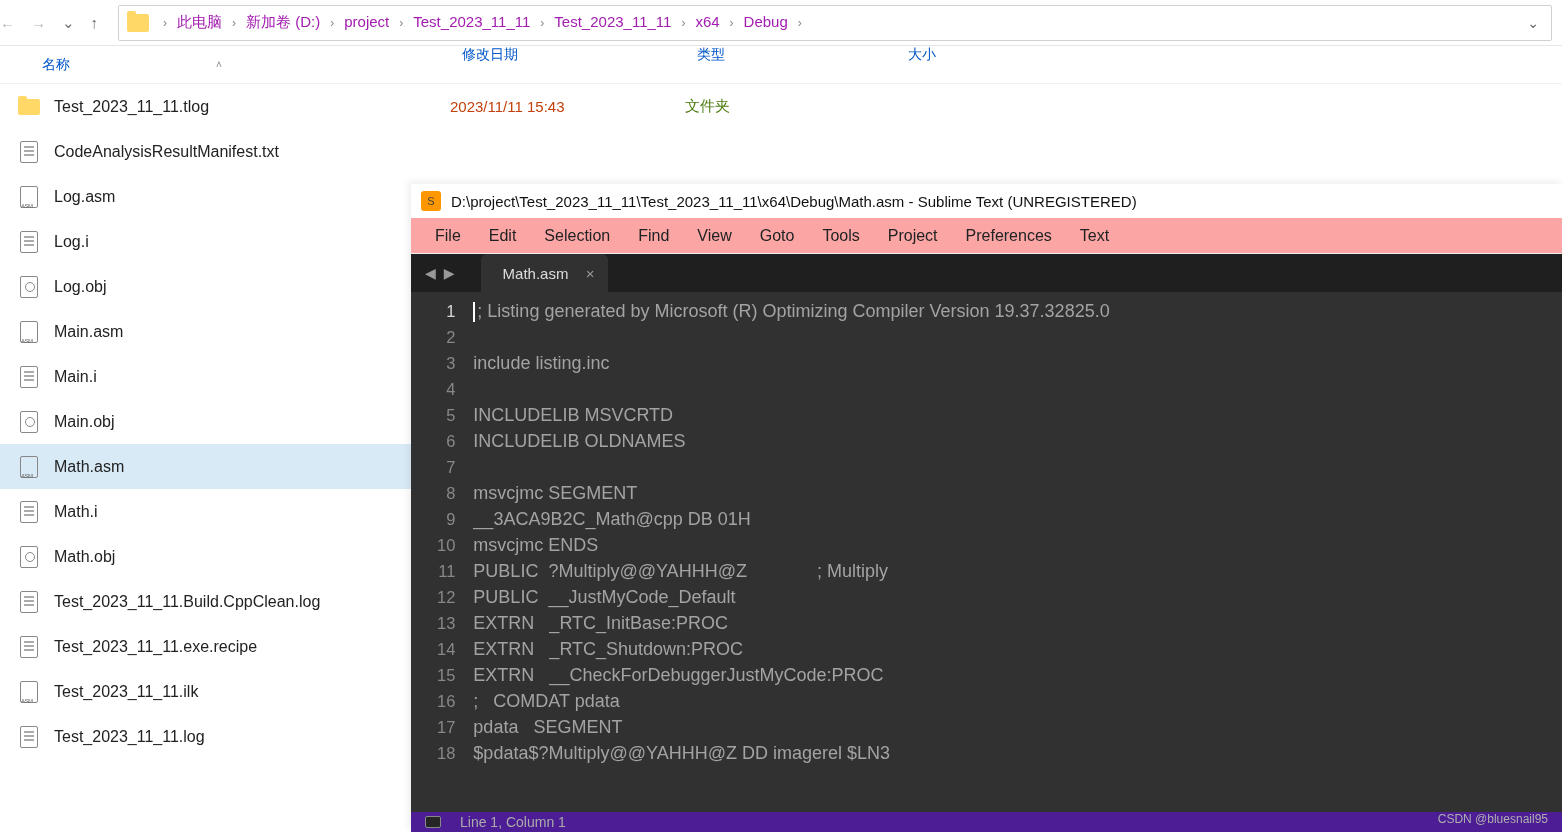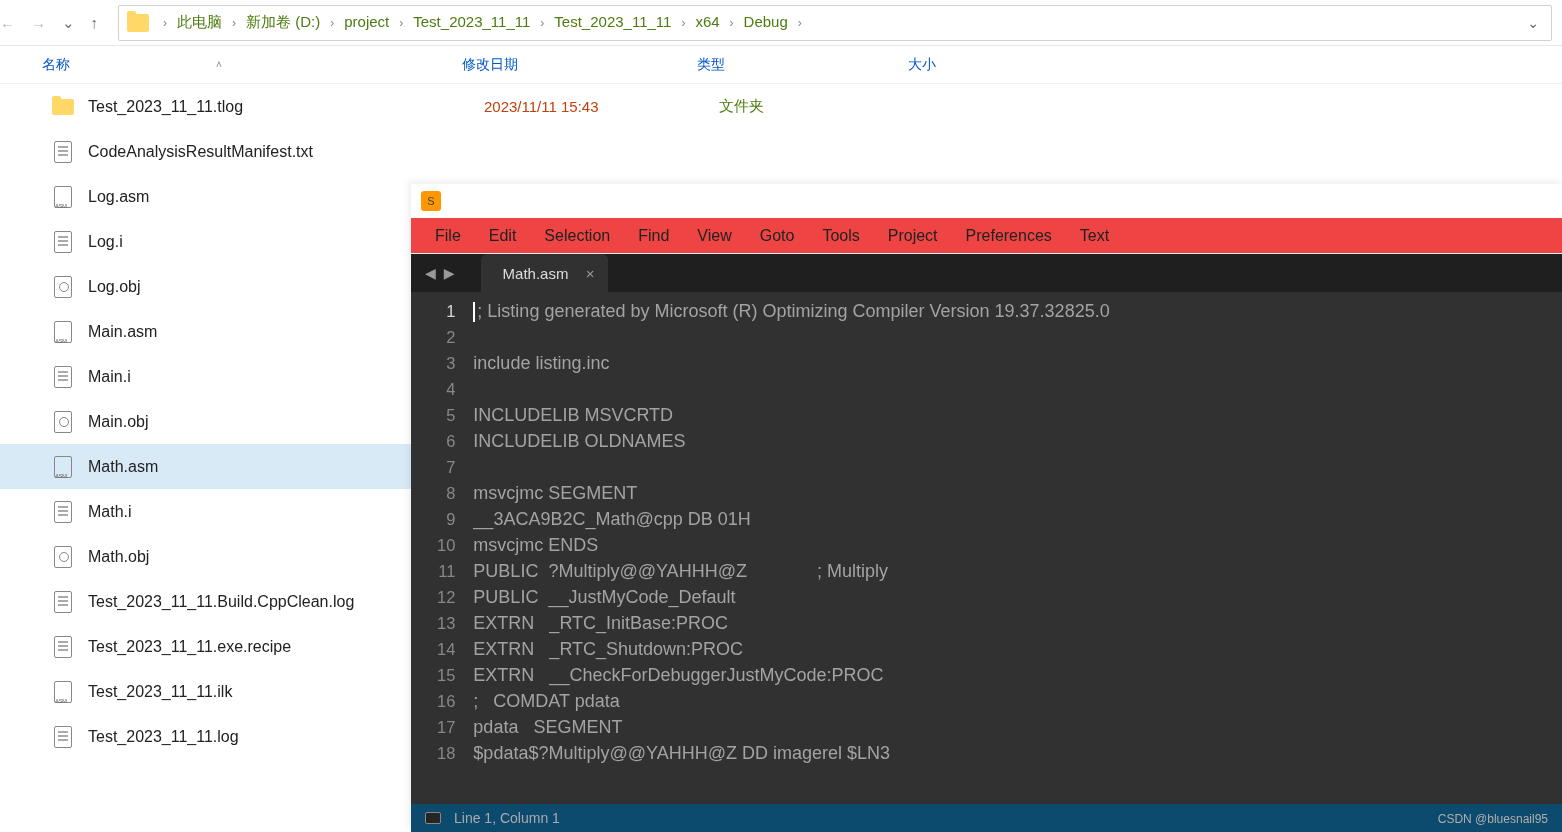--- a/index.html
+++ b/index.html
@@ -6,69 +6,69 @@
 body { width:1562px; height:832px; background:#fff; position:relative; overflow:hidden; }
 
 
 .nav-row { height:46px; display:flex; align-items:center; padding:0 10px 0 0; border-bottom:1px solid #e5e5e5;}
 .nav-arrows { display:flex; align-items:center; gap:16px; padding:0 12px 0 0; }
 .nav-arrows span { color:#6b6b6b; font-size:15px; display:inline-flex;}
 .nav-arrows .dis { color:#b5b5b5;}
 .addr { flex:1; border:1px solid #d0d0d0; height:36px; display:flex; align-items:center; padding:0 8px; margin-left:8px; border-radius:2px;}
 .addr .folder-ic { width:22px; height:18px; background:#ffd868; border-radius:2px; position:relative; margin-right:8px;}
 .addr .folder-ic::before{content:"";position:absolute;top:-3px;left:0;width:9px;height:4px;background:#ffd868;border-radius:2px 2px 0 0;}
-.crumb { color:#4d7c0f; font-size:15px; padding:0 4px;}
+.crumb { color:#a21caf; font-size:15px; padding:0 4px;}
 .sep { color:#888; font-size:12px; padding:0 6px;}
 .chev-end { margin-left:auto; color:#666; font-size:14px; padding-right:4px;}
 
 
-.cols { display:flex; height:38px; align-items:center; font-size:14px; color:#0056c7; border-bottom:1px solid #f0f0f0; padding-left:42px;}
+.cols { display:flex; height:38px; font-size:14px; color:#0056c7; border-bottom:1px solid #f0f0f0; padding-left:42px;}
 .cols .c1 { width:420px; display:flex; align-items:center; gap:140px;}
 .cols .c2 { width:235px;}
 .cols .c3 { width:195px;}
 .cols .c4 { width:100px;margin-left:16px;}
 .sort-ar { font-size:10px; color:#888; margin-left:6px;}
 
 
 .files { position:relative; }
-.file-row { display:flex; align-items:center; height:45px; padding-left:52px; font-size:16px; color:#222;}
+.file-row { display:flex; align-items:center; height:45px; padding-left:18px; font-size:16px; color:#222;}
 .file-row.sel { background:#d9eaf7;}
 .file-row .ic { width:22px; height:22px; margin-right:14px; display:flex; align-items:center; justify-content:center;}
 .file-row .fname { width:396px;}
 .file-row .fdate { width:235px; color:#c2410c; font-size:15px;}
 .file-row .ftype { width:195px; color:#4d7c0f; font-size:15px;}
 
 
 .ic-folder { width:22px; height:16px; background:#ffd868; border-radius:2px; position:relative;}
 .ic-folder::before{content:"";position:absolute;top:-3px;left:0;width:9px;height:4px;background:#ffd868;border-radius:2px 2px 0 0;}
 .ic-doc { width:18px; height:22px; border:1.5px solid #888; border-radius:2px; position:relative; background:#fff;}
 .ic-doc::before{content:"";position:absolute;top:4px;left:3px;right:3px;height:2px;background:#aaa;box-shadow:0 4px 0 #aaa,0 8px 0 #aaa;}
 .ic-asm { width:18px; height:22px; border:1.5px solid #888; border-radius:2px; position:relative;}
 .ic-asm::after{content:"ASM";position:absolute;bottom:-2px;left:0;font-size:6px;color:#666;letter-spacing:-0.5px;}
 .ic-obj { width:18px; height:22px; border:1.5px solid #888; border-radius:2px; position:relative;}
 .ic-obj::after{content:"";position:absolute;top:5px;left:4px;width:8px;height:8px;border:1.5px solid #888;border-radius:50%;}
 
 
 .sublime { position:absolute; left:411px; top:184px; right:0; bottom:0; background:#313131; box-shadow:-2px -2px 8px rgba(0,0,0,0.08); display:flex; flex-direction:column;}
 .st-title { height:34px; background:#fff; display:flex; align-items:center; padding:0 10px; gap:10px; font-size:15px; color:#111;}
 .st-icon { width:20px; height:20px; background:#ff9800; border-radius:3px; display:flex; align-items:center; justify-content:center; color:#424242; font-size:11px;}
-.st-menu { height:36px; background:#ef4444; display:flex; align-items:center; gap:0; padding:0 10px; font-size:16px; color:#222; border-bottom:1px solid #eee;}
+.st-menu { height:36px; background:#fca5a5; display:flex; align-items:center; gap:0; padding:0 10px; font-size:16px; color:#222; border-bottom:1px solid #eee;}
 .st-menu span { padding:0 14px;}
 .st-tabs { height:38px; background:#1f1f1f; display:flex; align-items:flex-end;}
 .tab-nav { display:flex; align-items:center; padding:0 14px; gap:8px; color:#999; font-size:15px; height:100%;}
 .tab-nav .tri { font-size:14px;}
 .tab { background:#313131; height:38px; display:flex; align-items:center; padding:0 40px 0 22px; color:#ddd; font-size:15px; border-top-left-radius:6px; border-top-right-radius:6px; position:relative; margin-left:12px;}
 .tab .close { position:absolute; right:14px; color:#999; font-size:15px;}
 
 .editor { flex:1; display:flex; background:#313131; font-family:Consolas,Menlo,monospace; font-size:18px; overflow:hidden;}
 .gutter { background:#313131; color:#888; text-align:right; padding:6px 18px 6px 26px; user-select:none; line-height:26px; font-size:16.5px;}
 .gutter .cur { color:#d6d6d6;}
 .code { flex:1; color:#a3a3a3; padding:6px 0; white-space:pre; line-height:26px;}
 .code .cursor { border-left:2px solid #fff; display:inline-block; height:20px; vertical-align:middle; margin-right:2px;}
-.statusbar { height:28px; background:#0c4a6e; color:#aaa; display:flex; align-items:center; padding:0 14px; font-size:14px; gap:13px;}
+.statusbar { height:20px; background:#4c1d95; color:#aaa; display:flex; align-items:center; padding:0 14px; font-size:14px; gap:19px;}
 .sb-ic { width:16px; height:12px; border:1.5px solid #888; border-radius:2px; background:#252525;}
 
 .watermark { position:absolute; right:14px; bottom:6px; color:#aeaeae; font-size:12px;}
 </style>
 </head>
 <body>
 
 <div class="nav-row">
   <div class="nav-arrows">
     <span class="dis">←</span>
@@ -185,20 +185,21 @@
       <span class="ic">
         <span class="ic-doc"></span>
       </span>
       <span class="fname">Test_2023_11_11.log</span>
     </div>
   </div>
 
 <div class="sublime">
   <div class="st-title">
     <div class="st-icon">S</div>
+    <span>D:\project\Test_2023_11_11\Test_2023_11_11\x64\Debug\Math.asm - Sublime Text (UNREGISTERED)</span>
   </div>
   <div class="st-menu" id="stmenu">
       <span>File</span>
       <span>Edit</span>
       <span>Selection</span>
       <span>Find</span>
       <span>View</span>
       <span>Goto</span>
       <span>Tools</span>
       <span>Project</span>

